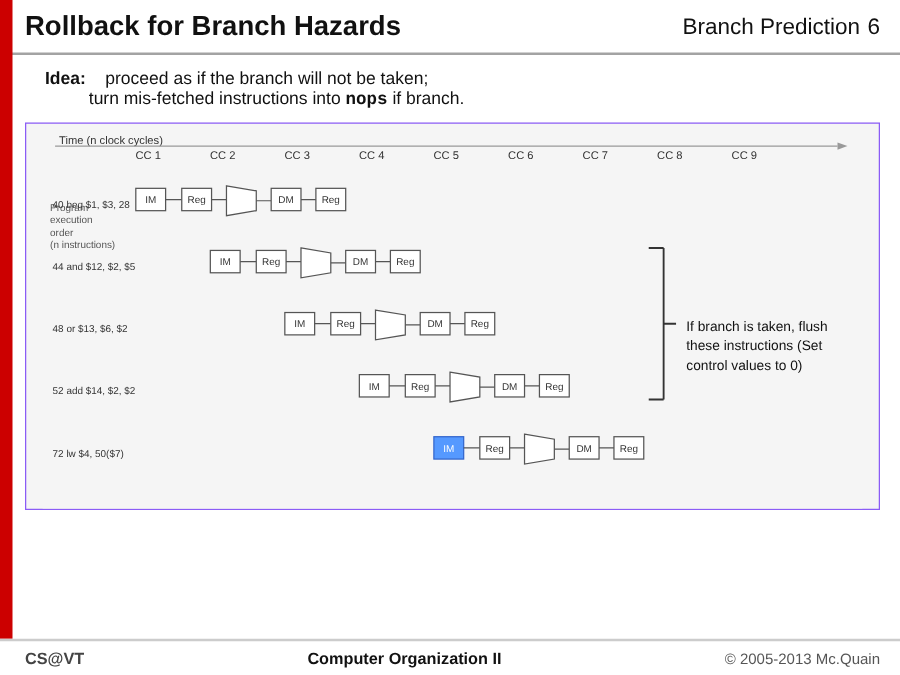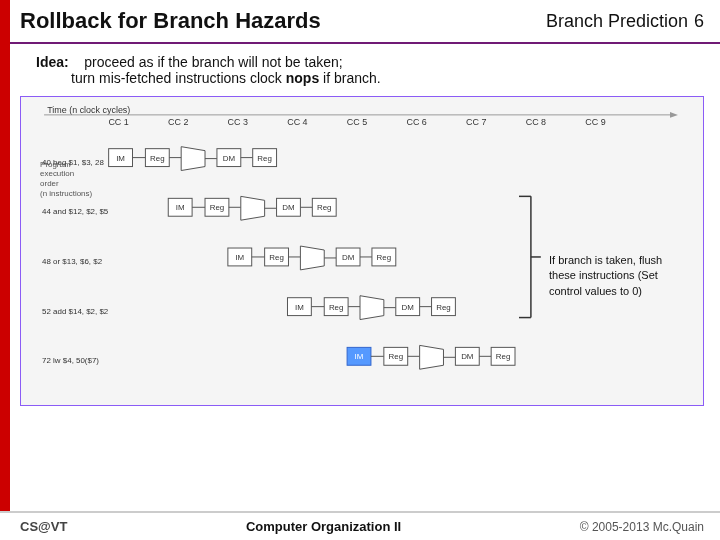--- a/index.html
+++ b/index.html
@@ -21,21 +21,21 @@
       height: 540px;
       background: #c00;
     }
 
     
     .header {
       display: flex;
       align-items: center;
       justify-content: space-between;
       padding: 8px 16px 8px 20px;
-      border-bottom: 2px solid #701a75;
+      border-bottom: 2px solid #a3a3a3;
     }
 
     .header-title {
       font-size: 22px;
       font-weight: bold;
       color: #111;
     }
 
     .header-right {
       font-size: 18px;
@@ -50,21 +50,21 @@
       padding: 10px 16px 6px 36px;
       font-size: 14px;
       color: #111;
     }
 
     .idea-section .idea-label {
       font-weight: bold;
     }
 
     .idea-section .nops {
-      font-family: Liberation Sans, sans-serif;
+      font-family: Liberation Mono, monospace;
       font-weight: bold;
     }
 
     
     .diagram-area {
       margin: 4px 16px 0 20px;
       border: 1px solid #8b5cf6;
       background: #f5f5f5;
       position: relative;
       height: 310px;
@@ -122,21 +122,21 @@
     <span>6</span>
   </div>
 </div>
 
 <div class="idea-section">
   <span class="idea-label">Idea:</span>
   &nbsp;&nbsp;
   <span>proceed as if the branch will not be taken;</span>
   <br>
   &nbsp;&nbsp;&nbsp;&nbsp;&nbsp;&nbsp;&nbsp;&nbsp;
-  <span>turn mis-fetched instructions clock </span><span class="nops">nops</span><span> if branch.</span>
+  <span>turn mis-fetched instructions into </span><span class="nops">nops</span><span> if branch.</span>
 </div>
 
 <div class="diagram-area">
   <svg class="diagram-svg" viewBox="0 0 660 310">
 
     <rect x="0" y="0" width="660" height="310" fill="#f5f5f5"></rect>
 
     <text x="55" y="16" font-size="9" fill="#333" text-anchor="middle">Time (n clock cycles)</text>
     <line x1="10" y1="18" x2="640" y2="18" stroke="#999" stroke-width="1"></line>
 

